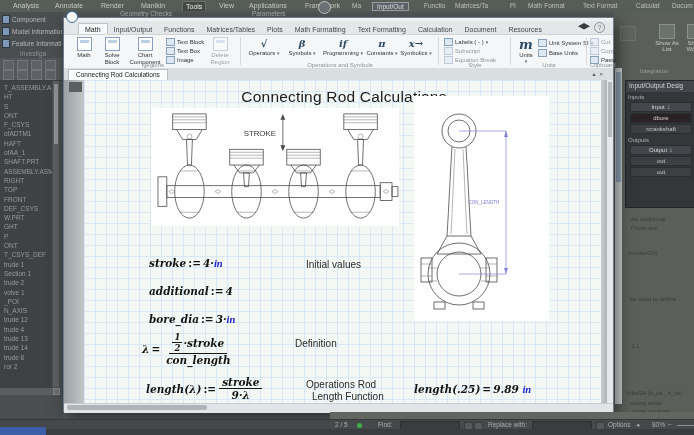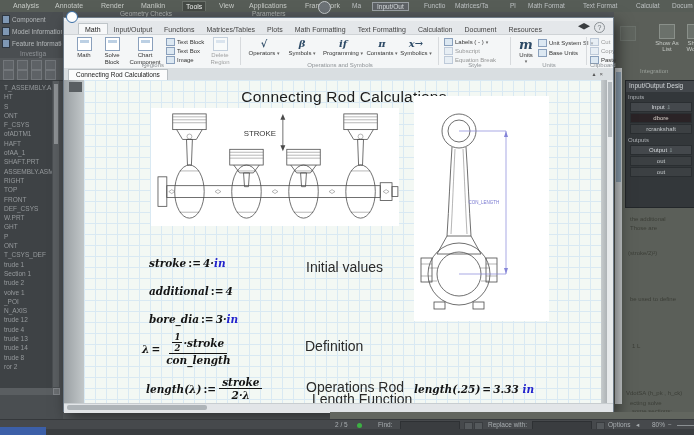--- a/index.html
+++ b/index.html
@@ -110,27 +110,27 @@
     background-size:11px 11px;}
   #page-edge{position:absolute;left:537px;top:0;width:6px;height:100%;
     background:linear-gradient(90deg,#c7ccce,#aeb3b6);}
   #sheet-vscroll{position:absolute;left:543px;top:0;width:6px;height:100%;background:#e6e9eb;}
   #sheet-vthumb{position:absolute;left:544px;top:2px;width:4px;height:55px;background:#b3b9bd;}
   #hscroll{position:absolute;left:0;top:385px;width:549px;height:9px;background:#e2e5e8;border-top:1px solid #c8cdd0;}
   #hthumb{position:absolute;left:3px;top:387px;width:140px;height:5px;background:#aeb4b8;border-radius:2px;}
 
   #ws-title{font-size:15.5px;color:#1c1c1c;text-align:center;letter-spacing:.2px;}
   .img-box{position:absolute;background:#fff;}
-  .ann{position:absolute;font-size:14px;color:#2a2a2a;white-space:nowrap;}
+  .ann{position:absolute;font-size:10px;color:#2a2a2a;white-space:nowrap;}
 
   
   .mrow{position:absolute;display:flex;align-items:center;white-space:pre;
     font-family:"DejaVu Serif",serif;font-style:italic;font-weight:bold;font-size:10.5px;color:#141414;}
   .mrow .op{font-style:normal;padding:0 2px;}
-  .unit{color:#2121cc;}
+  .unit{color:#2121cc;font-family:Liberation Serif, serif;}
   .frac{display:inline-flex;flex-direction:column;align-items:center;margin:0 1px;}
   .frac>.num{border-bottom:1px solid #141414;padding:0 3px;display:inline-flex;align-items:center;}
   .frac>.den{padding:0 3px;}
   .minifrac{display:inline-flex;flex-direction:column;align-items:center;font-size:8.5px;margin-right:1px;}
   .minifrac>.n{border-bottom:1px solid #141414;padding:0 2px;}
 
   
   svg{display:block;}
   .draw{stroke:#4a4a4a;fill:none;stroke-width:.8;}
   .thin{stroke:#6a6a6a;fill:none;stroke-width:.5;}
@@ -521,34 +521,34 @@
       <div class="mrow" style="left:78px;top:252px">
         <span>λ</span><span class="op">=</span>
         <span class="frac">
           <span class="num">
             <span class="minifrac"><span class="n">1</span><span>2</span></span>
             <span>·</span><span>stroke</span>
           </span>
           <span class="den">con_length</span>
         </span>
       </div>
-      <div class="ann" style="left:241px;top:258px">Definition</div>
+      <div class="ann" style="left:231px;top:258px">Definition</div>
 
       <div class="mrow" style="left:82px;top:296px">
         <span>length</span><span>(λ)</span><span class="op">:=</span>
         <span class="frac">
           <span class="num"><span>stroke</span></span>
-          <span class="den">2·λ</span>
+          <span class="den">9·λ</span>
         </span>
       </div>
       <div class="ann" style="left:242px;top:299px">Operations Rod</div>
       <div class="ann" style="left:248px;top:311px">Length Function</div>
 
       <div class="mrow" style="left:350px;top:303px">
-        <span>length</span><span>(.25)</span><span class="op">=</span><span>3.33</span><span>&nbsp;</span><span class="unit">in</span>
+        <span>length</span><span>(.25)</span><span class="op">=</span><span>9.89</span><span>&nbsp;</span><span class="unit">in</span>
       </div>
     </div>
 
     <div id="hscroll"></div>
     <div id="hthumb"></div>
   </div>
 
   <div class="abs nowrap" id="bottom-textbar">
     
   </div>

